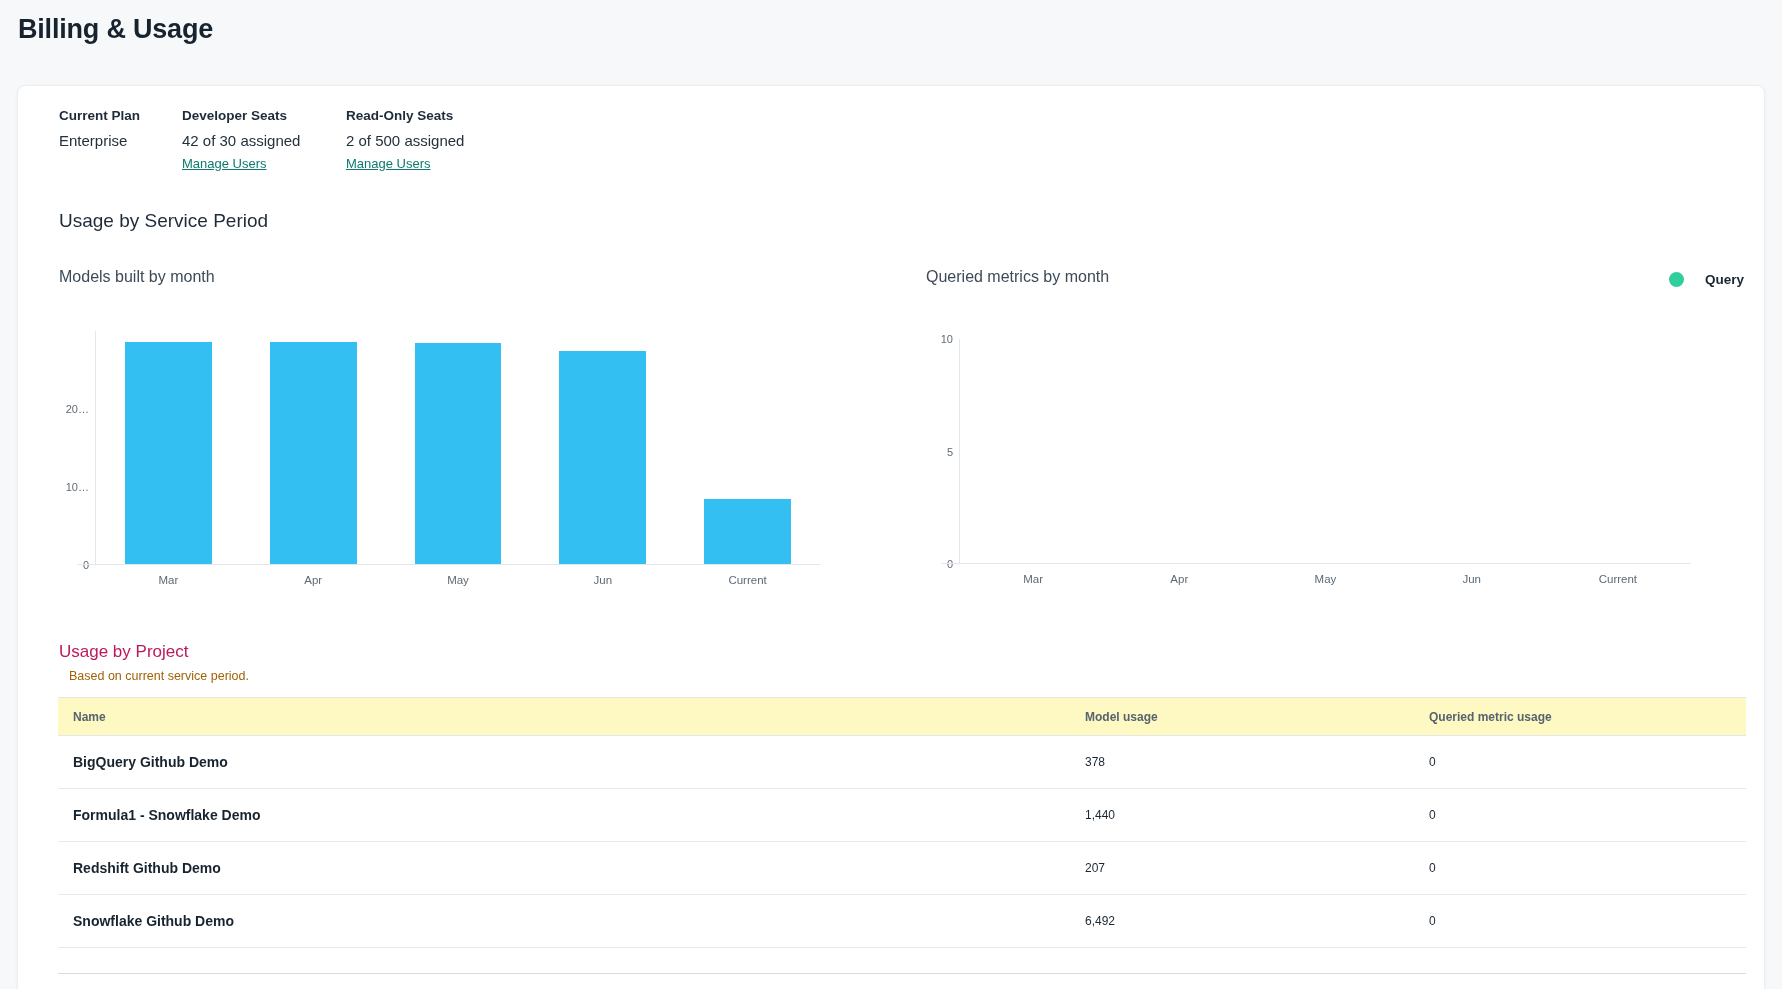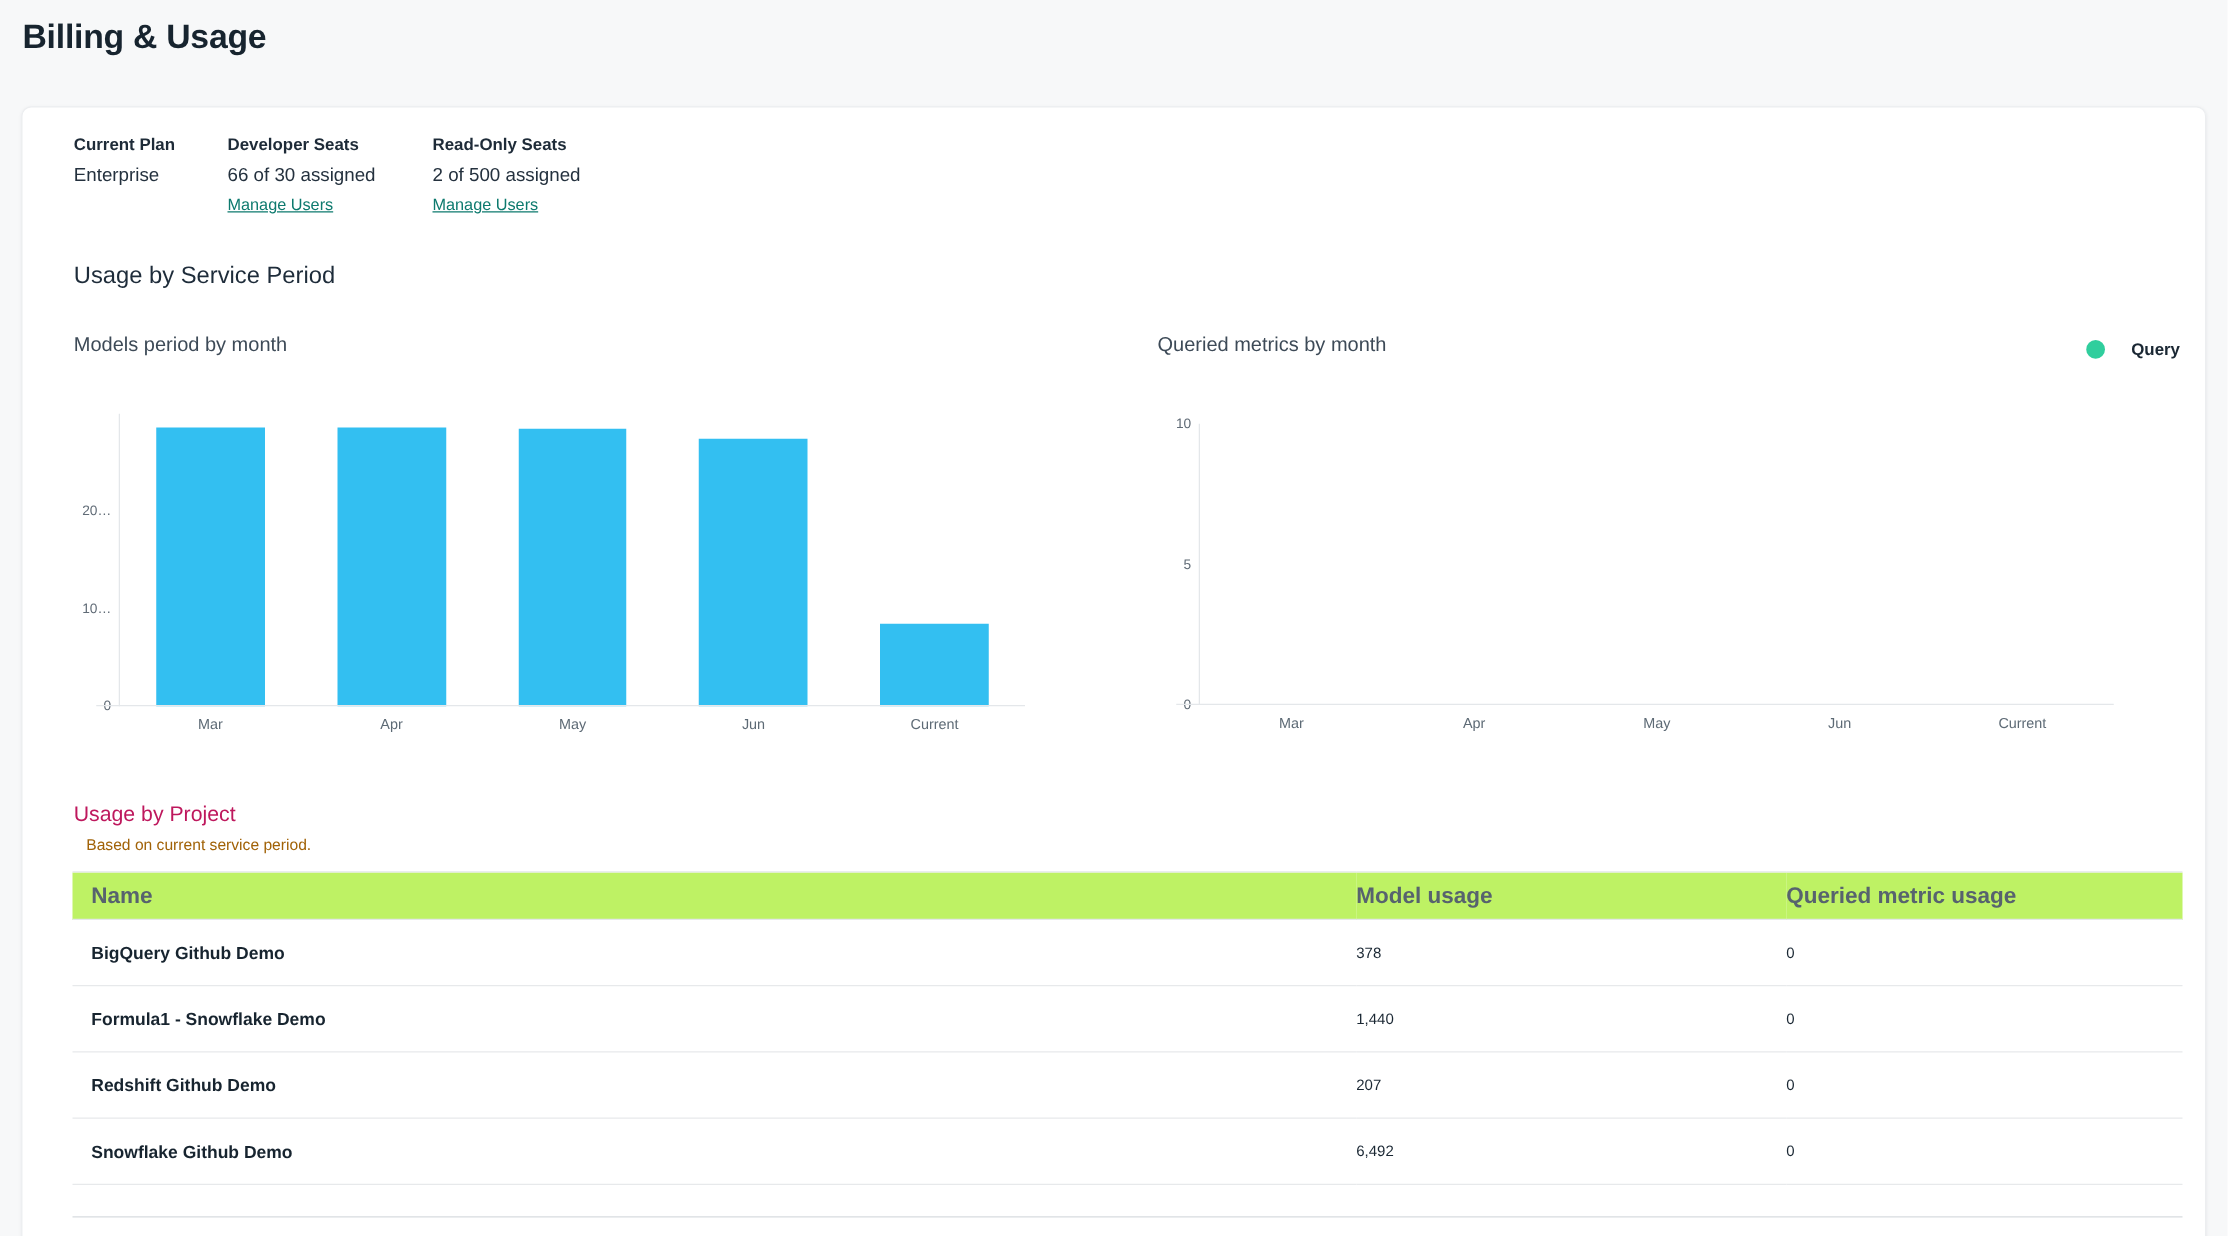--- a/index.html
+++ b/index.html
@@ -63,22 +63,22 @@
   }
   
   .projects { position:absolute; left:40px; top:556px; width:1688px; }
   .projects-title { font-size:17px; font-weight:400; color:#be185d; margin-left:1px; }
   .projects-subtitle { font-size:12.5px; color:#a16207; margin:7px 0 0 11px; }
   table.usage-table { width:1688px; border-collapse:collapse; table-layout:fixed; margin-top:14px; }
   .usage-table col.c1 { width:1027px; }
   .usage-table col.c2 { width:344px; }
   .usage-table col.c3 { width:317px; }
   .usage-table thead th {
-    background:#bef264; border-top:1px solid #E4E7E9; border-bottom:1px solid #E4E7E9;
-    height:38px; text-align:left; font-size:18px; font-weight:700; color:#57636E;
+    background:#fef9c3; border-top:1px solid #E4E7E9; border-bottom:1px solid #E4E7E9;
+    height:38px; text-align:left; font-size:12px; font-weight:700; color:#57636E;
   }
   .usage-table th:first-child, .usage-table td:first-child { padding-left:15px; }
   .usage-table tbody td {
     height:53px; border-bottom:1px solid #E7E9EB; font-size:12px; color:#1A2733;
     vertical-align:middle;
   }
   .usage-table td.cell-name { font-weight:700; font-size:14px; color:#17242F; }
   .section-divider { height:1px; background:#D8DCE0; margin-top:25px; }
 </style>
 </head>
@@ -89,32 +89,32 @@
 </div>
 
 <div class="card">
 
   <div class="plan-col plan-col-1">
     <div class="plan-label">Current Plan</div>
     <div class="plan-value">Enterprise</div>
   </div>
   <div class="plan-col plan-col-2">
     <div class="plan-label">Developer Seats</div>
-    <div class="plan-value">66 of 30 assigned</div>
+    <div class="plan-value">42 of 30 assigned</div>
     <a class="plan-link">Manage Users</a>
   </div>
   <div class="plan-col plan-col-3">
     <div class="plan-label">Read-Only Seats</div>
     <div class="plan-value">2 of 500 assigned</div>
     <a class="plan-link">Manage Users</a>
   </div>
 
   <h2 class="section-title">Usage by Service Period</h2>
 
-  <div class="chart-title chart-title-left">Models period by month</div>
+  <div class="chart-title chart-title-left">Models built by month</div>
   <div class="chart-title chart-title-right">Queried metrics by month</div>
 
   <div class="legend">
     <span class="legend-dot" style="background: rgb(48, 206, 157);"></span>
     <span class="legend-label">Query</span>
   </div>
 
   <div class="plot plot-left">
       <div class="y-tick" style="top: 227px;">0</div>
       <div class="y-tick" style="top: 149px;">10…</div>

